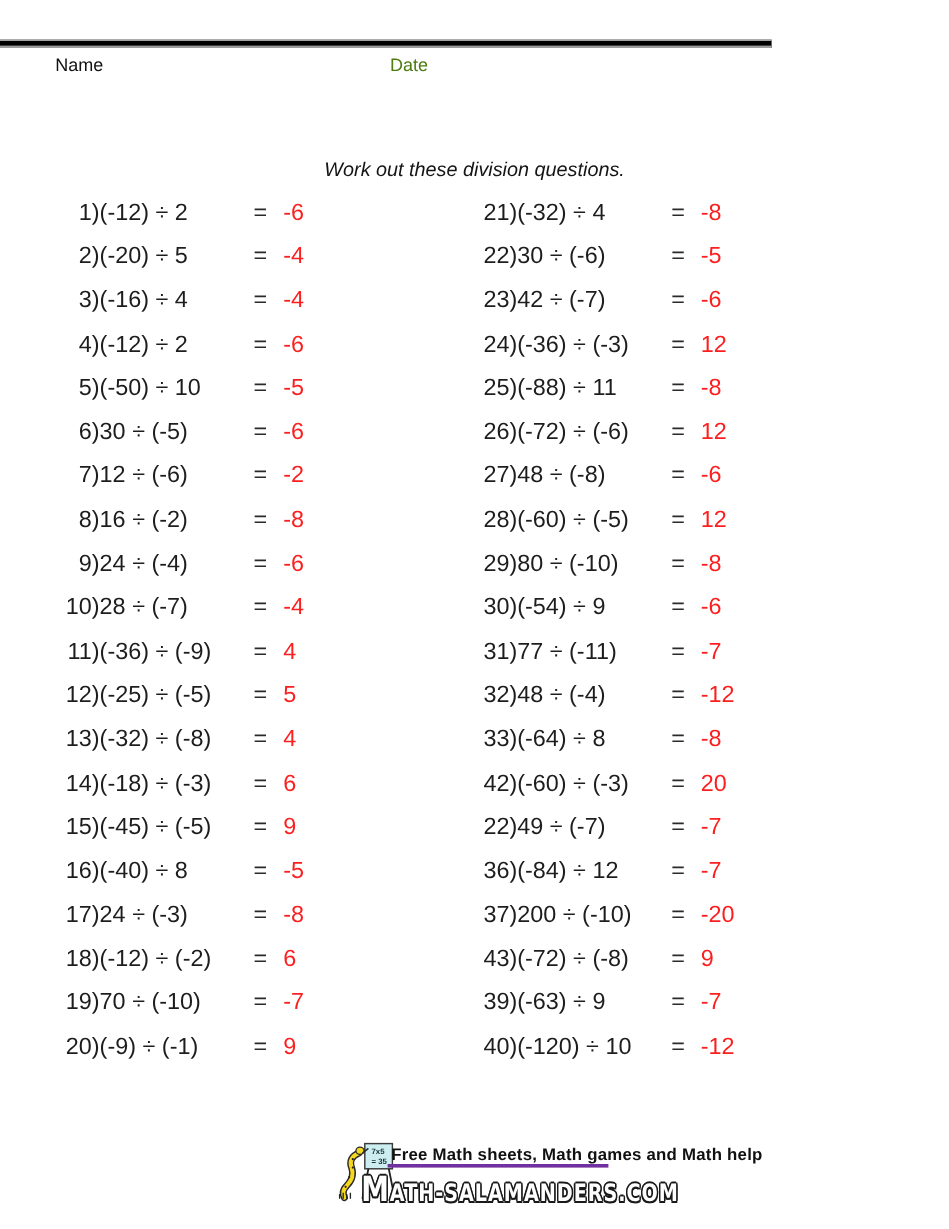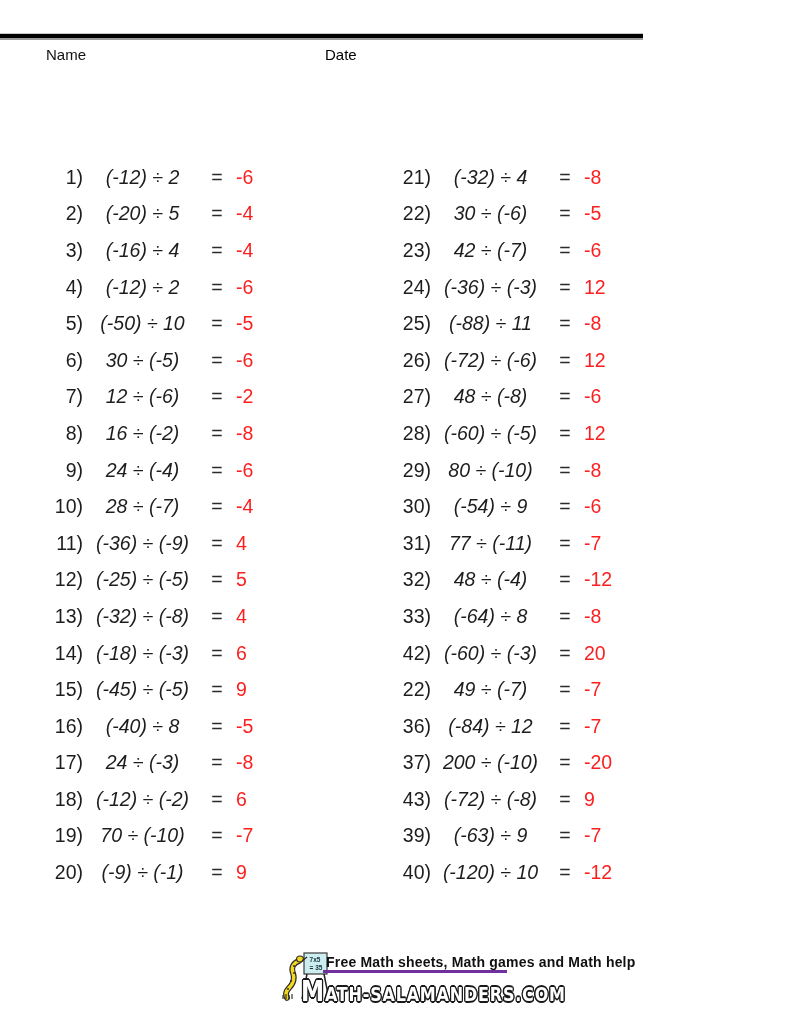--- a/index.html
+++ b/index.html
@@ -5,21 +5,21 @@
   html,body{margin:0;padding:0;background:#ffffff;}
   .page{
     position:relative;width:643px;height:1024px;background:#ffffff;overflow:hidden;
     font-family:"Liberation Sans",sans-serif;color:#1d1d1d;
   }
   .topline{
     position:absolute;left:0;top:33px;width:791px;height:4px;background:#000000;
     border-top:1px solid #c9c9c9;border-bottom:2px solid #9b9b9b;
   }
   .name-label{position:absolute;left:46px;top:46px;font-size:15px;color:#111;}
-  .date-label{position:absolute;left:325px;top:46px;font-size:15px;color:#000000;}
+  .date-label{position:absolute;left:325px;top:46px;font-size:15px;color:#4d7c0f;}
   .logobox{
     position:absolute;left:682px;top:50px;width:76px;height:57px;background:#fff;
     border:1px solid #9a9a9a;box-sizing:border-box;
   }
   .board-text{font-family:"Liberation Sans",sans-serif;font-weight:bold;fill:#16323a;}
   .page-title{
     position:absolute;left:45px;top:80px;margin:0;font-family:"Liberation Serif",serif;
     font-weight:normal;font-size:24px;letter-spacing:0.4px;color:#315f9b;white-space:nowrap;
   }
   .instruction{
@@ -27,21 +27,21 @@
     font-style:italic;font-size:16.5px;color:#141414;
   }
   .pcol{position:absolute;top:159px;width:310px;}
   .pcol-left{left:28px;}
   .pcol-right{left:376px;}
   .prow{
     display:grid;grid-template-columns:55px 119px 30px 95px;align-items:center;
     height:36.6px;font-size:19.5px;color:#1d1d1d;
   }
   .prow .num{text-align:right;}
-  .prow .expr{text-align:center;white-space:nowrap;font-style:italic;}
+  .prow .expr{text-align:left;white-space:nowrap;}
   .prow .eq{text-align:center;color:#2a2a2a;}
   .prow .ans{text-align:left;padding-left:4px;color:#fb1f1f;}
   
   .tagline{
     position:absolute;left:326px;top:954px;font-size:14px;font-weight:bold;
     color:#101010;letter-spacing:0.2px;white-space:nowrap;
   }
   .purple-rule{position:absolute;left:323px;top:970px;width:184px;height:3px;background:#7030a0;}
   .brand{
     position:absolute;left:301px;top:974px;font-family:"DejaVu Sans",sans-serif;
@@ -82,20 +82,21 @@
       <path d="M31,12 L37,8" stroke="#2a2a2a" stroke-width="1.4"></path>
       <circle cx="23" cy="18" r="1" fill="#222"></circle>
         <circle cx="22" cy="26" r="1" fill="#222"></circle>
       <circle cx="19" cy="34" r="1" fill="#222"></circle>
         <circle cx="15" cy="42" r="1" fill="#222"></circle>
       <path d="M8,52 l0,-5 M11,52 l0,-6 M14,52 l0,-5 M17,52 l0,-6 M20,52 l0,-5" stroke="#222" stroke-width="1.2"></path>
     </svg>
   </div>
 
 
+  <div class="instruction">Work out these division questions.</div>
 
   <div class="pcol pcol-left" id="col-left">
       <div class="prow">
         <span class="num">1)</span>
         <span class="expr">(-12) ÷ 2</span>
         <span class="eq">=</span>
         <span class="ans">-6</span>
       </div>
       <div class="prow">
         <span class="num">2)</span>

